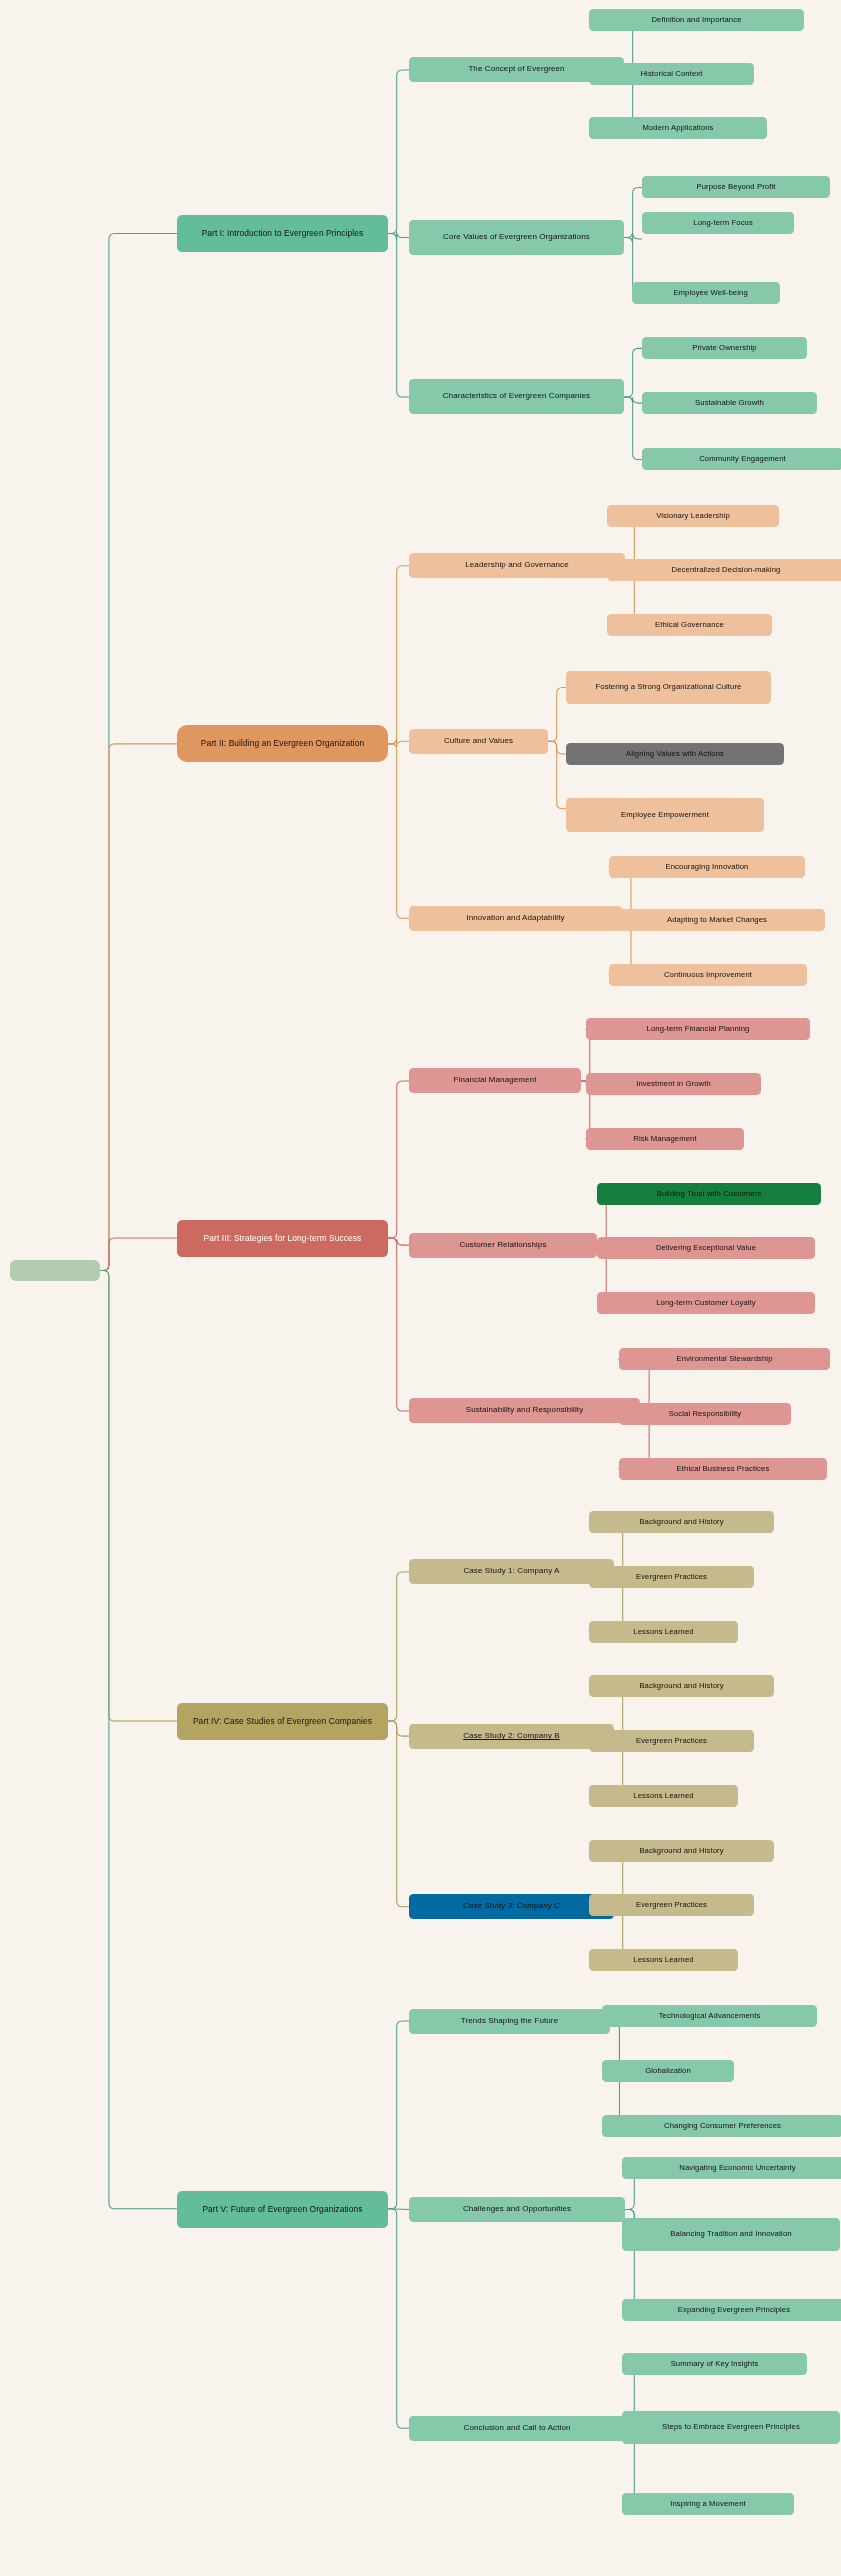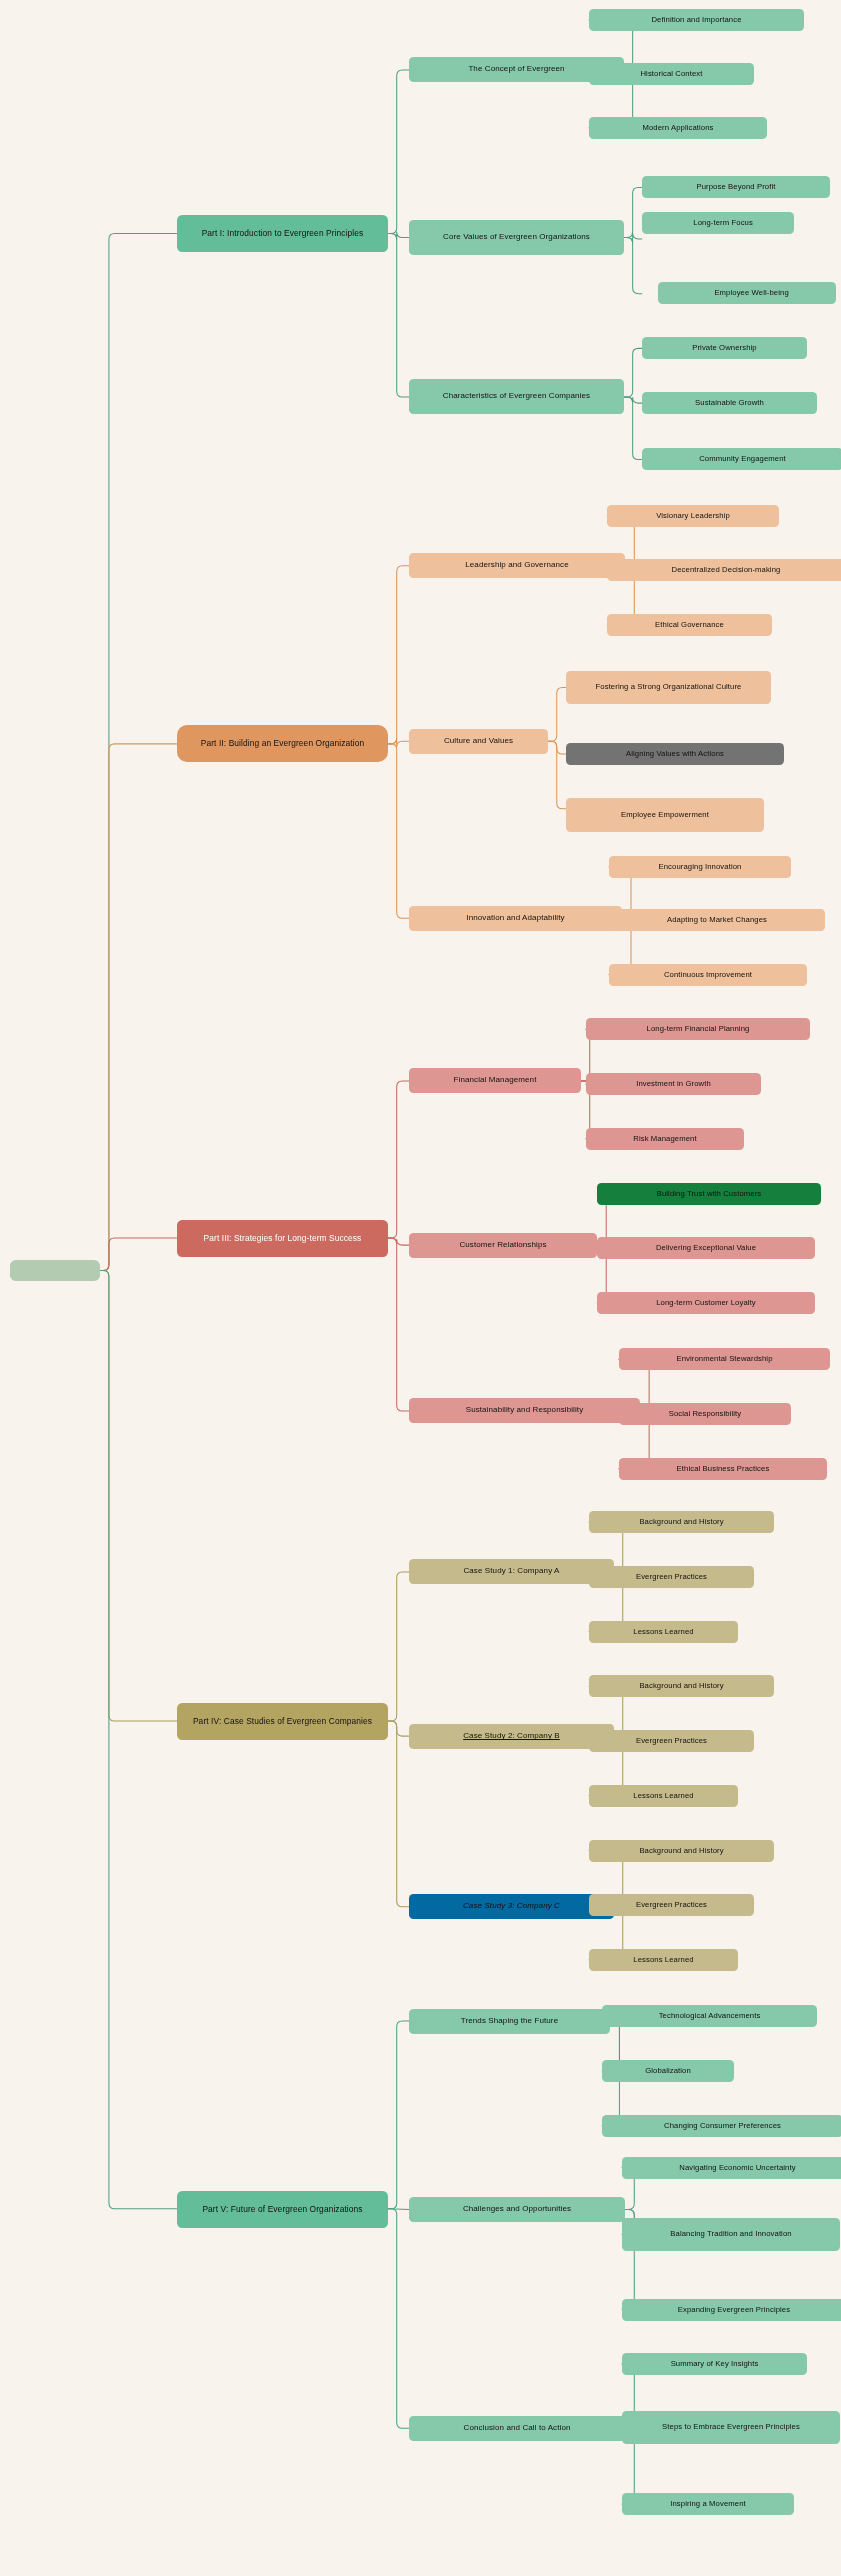--- a/index.html
+++ b/index.html
@@ -147,21 +147,21 @@
     </div>
     <div class="node node-l2" style="left: 409px; top: 220px; width: 215px; min-height: 35px; height: 35px; background: rgb(133, 201, 170); color: rgb(20, 17, 15);">
       <span class="lbl">Core Values of Evergreen Organizations</span>
     </div>
     <div class="node node-l3" style="left: 642px; top: 176px; width: 188px; min-height: 22px; height: 22px; background: rgb(133, 201, 170); color: rgb(20, 17, 15);">
       <span class="lbl">Purpose Beyond Profit</span>
     </div>
     <div class="node node-l3" style="left: 642px; top: 212px; width: 152px; min-height: 22px; height: 22px; background: rgb(133, 201, 170); color: rgb(20, 17, 15); padding-left: 16px;">
       <span class="lbl">Long-term Focus</span>
     </div>
-    <div class="node node-l3" style="left: 658px; top: 282px; width: 178px; min-height: 22px; height: 22px; background: rgb(133, 201, 170); color: rgb(20, 17, 15); padding-left: 15px;">
+    <div class="node node-l3" style="left: 632px; top: 282px; width: 148px; min-height: 22px; height: 22px; background: rgb(133, 201, 170); color: rgb(20, 17, 15); padding-left: 15px;">
       <span class="lbl">Employee Well-being</span>
     </div>
     <div class="node node-l2" style="left: 409px; top: 379px; width: 215px; min-height: 35px; height: 35px; background: rgb(133, 201, 170); color: rgb(20, 17, 15);">
       <span class="lbl">Characteristics of Evergreen Companies</span>
     </div>
     <div class="node node-l3" style="left: 642px; top: 337px; width: 165px; min-height: 22px; height: 22px; background: rgb(133, 201, 170); color: rgb(20, 17, 15);">
       <span class="lbl">Private Ownership</span>
     </div>
     <div class="node node-l3" style="left: 642px; top: 392px; width: 175px; min-height: 22px; height: 22px; background: rgb(133, 201, 170); color: rgb(20, 17, 15);">
       <span class="lbl">Sustainable Growth</span>
@@ -192,21 +192,21 @@
     </div>
     <div class="node node-l3" style="left: 566px; top: 743px; width: 218px; min-height: 22px; height: 22px; background: #737373; color: rgb(20, 17, 15);">
       <span class="lbl">Aligning Values with Actions</span>
     </div>
     <div class="node node-l3" style="left: 566px; top: 798px; width: 198px; min-height: 22px; height: 34px; background: rgb(238, 192, 155); color: rgb(20, 17, 15);">
       <span class="lbl">Employee Empowerment</span>
     </div>
     <div class="node node-l2" style="left: 409px; top: 906px; width: 213px; min-height: 25px; height: 25px; background: rgb(238, 192, 155); color: rgb(20, 17, 15);">
       <span class="lbl">Innovation and Adaptability</span>
     </div>
-    <div class="node node-l3" style="left: 609px; top: 856px; width: 182px; min-height: 22px; height: 22px; background: rgb(238, 192, 155); color: rgb(20, 17, 15);">
+    <div class="node node-l3" style="left: 609px; top: 856px; width: 196px; min-height: 22px; height: 22px; background: rgb(238, 192, 155); color: rgb(20, 17, 15);">
       <span class="lbl">Encouraging Innovation</span>
     </div>
     <div class="node node-l3" style="left: 609px; top: 909px; width: 216px; min-height: 22px; height: 22px; background: rgb(238, 192, 155); color: rgb(20, 17, 15);">
       <span class="lbl">Adapting to Market Changes</span>
     </div>
     <div class="node node-l3" style="left: 609px; top: 964px; width: 198px; min-height: 22px; height: 22px; background: rgb(238, 192, 155); color: rgb(20, 17, 15);">
       <span class="lbl">Continuous Improvement</span>
     </div>
     <div class="node node-l1" style="left: 177px; top: 1220px; width: 211px; min-height: 37px; height: 37px; background: rgb(204, 106, 96); color: rgb(255, 255, 255);">
       <span class="lbl">Part III: Strategies for Long-term Success</span>

